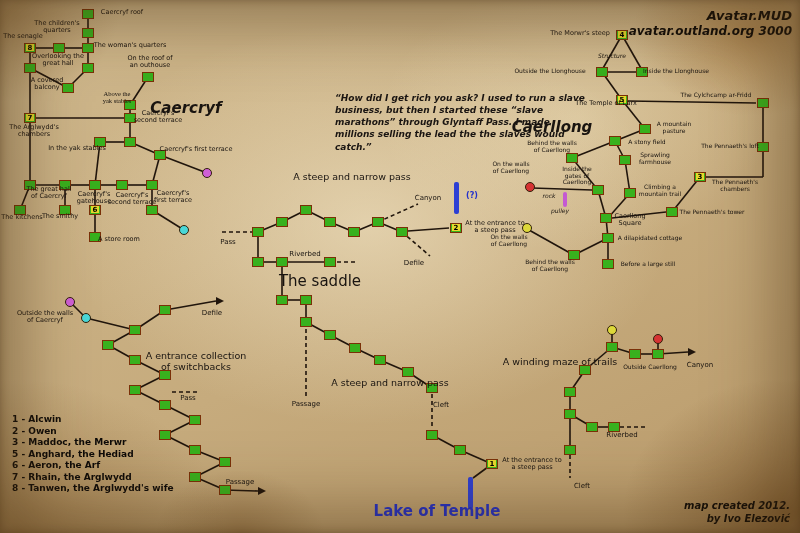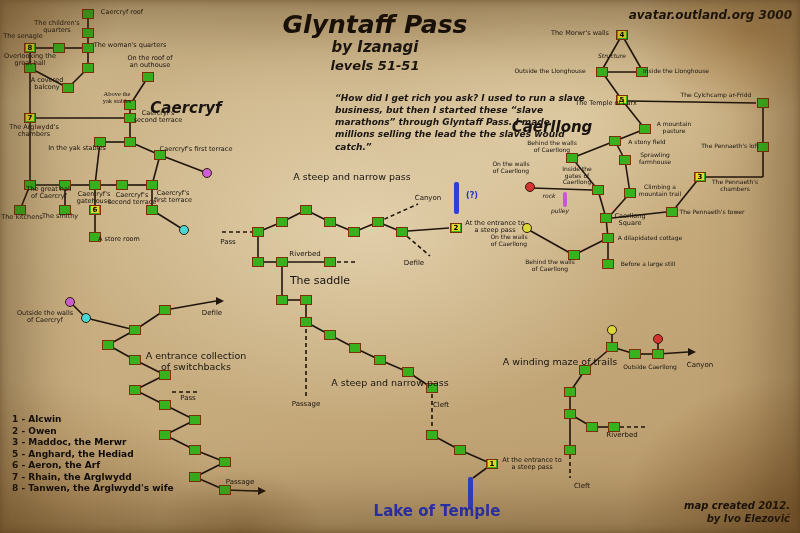--- a/index.html
+++ b/index.html
@@ -158,27 +158,23 @@
       <line x1="598" y1="190" x2="606" y2="218" class="edge" stroke="#20150c"></line>
       <line x1="606" y1="218" x2="608" y2="238" class="edge" stroke="#20150c"></line>
       <line x1="608" y1="238" x2="608" y2="264" class="edge" stroke="#20150c"></line>
       <line x1="608" y1="238" x2="574" y2="255" class="edge" stroke="#20150c"></line>
       <line x1="529" y1="230" x2="570" y2="253" class="edge" stroke="#20150c"></line>
       <polygon points="216,297 216,305 224,301" class="arrow"></polygon>
       <polygon points="258,487 258,495 266,491" class="arrow"></polygon>
       <polygon points="688,348 688,356 696,352" class="arrow"></polygon>
     </svg>
 
-  <div class="title-block">
-    <div class="title-main">Glyntaff Pass</div>
-    <div class="title-by">by Izanagi</div>
-    <div class="title-levels">levels 51-51</div>
-  </div>
 
   <div class="brand">
+    <div class="l1">Avatar.MUD</div>
     <div class="l2">avatar.outland.org 3000</div>
   </div>
 
   <div class="quote">“How did I get rich you ask? I used to run a slave business, but then I started these “slave marathons” through Glyntaff Pass. I made millions selling the lead the the slaves would catch.”</div>
 
   <div class="legend" id="legend">
       <div class="legend-line">1 - Alcwin</div>
       <div class="legend-line">2 - Owen</div>
       <div class="legend-line">3 - Maddoc, the Merwr</div>
       <div class="legend-line">5 - Anghard, the Hediad</div>
@@ -303,21 +299,21 @@
     <div class="marker" style="left: 81px; top: 313px; background: rgb(73, 216, 216);"></div>
     <div class="marker" style="left: 525px; top: 182px; background: rgb(214, 51, 51);"></div>
     <div class="marker" style="left: 522px; top: 223px; background: rgb(221, 216, 58);"></div>
     <div class="marker" style="left: 607px; top: 325px; background: rgb(221, 216, 58);"></div>
     <div class="marker" style="left: 653px; top: 334px; background: rgb(214, 51, 51);"></div>
     <div class="mlabel" style="left: 122px; top: 13px;">Caercryf roof</div>
     <div class="mlabel" style="left: 57px; top: 27px;">The children's
 quarters</div>
     <div class="mlabel" style="left: 23px; top: 37px;">The senagle</div>
     <div class="mlabel" style="left: 130px; top: 46px;">The woman's quarters</div>
-    <div class="mlabel" style="left: 30px; top: 60px;">Overlooking the
+    <div class="mlabel" style="left: 58px; top: 60px;">Overlooking the
 great hall</div>
     <div class="mlabel" style="left: 150px; top: 62px;">On the roof of
 an outhouse</div>
     <div class="mlabel" style="left: 47px; top: 84px;">A covered
 balcony</div>
     <div class="mlabel" style="left: 117px; top: 97px; font-family: Liberation Serif, serif;">Above the
 yak stables</div>
     <div class="mlabel" style="left: 186px; top: 108px; font-size: 15px; font-weight: 700; font-style: italic;">Caercryf</div>
     <div class="mlabel" style="left: 34px; top: 131px;">The Arglwydd's
 chambers</div>
@@ -339,38 +335,38 @@
     <div class="mlabel" style="left: 45px; top: 317px;">Outside the walls
 of Caercryf</div>
     <div class="mlabel" style="left: 352px; top: 177px; font-size: 9.5px;">A steep and narrow pass</div>
     <div class="mlabel" style="left: 428px; top: 199px; font-size: 7px;">Canyon</div>
     <div class="mlabel" style="left: 472px; top: 196px; font-size: 8px; font-weight: 700; color: rgb(34, 48, 204);">(?)</div>
     <div class="mlabel" style="left: 495px; top: 227px;">At the entrance to
 a steep pass</div>
     <div class="mlabel" style="left: 228px; top: 243px; font-size: 7px;">Pass</div>
     <div class="mlabel" style="left: 305px; top: 255px; font-size: 7px;">Riverbed</div>
     <div class="mlabel" style="left: 414px; top: 264px; font-size: 7px;">Defile</div>
-    <div class="mlabel" style="left: 320px; top: 281px; font-size: 11px;">The saddle</div>
+    <div class="mlabel" style="left: 320px; top: 281px; font-size: 15px;">The saddle</div>
     <div class="mlabel" style="left: 212px; top: 314px; font-size: 7px;">Defile</div>
     <div class="mlabel" style="left: 196px; top: 362px; font-size: 9.5px;">A entrance collection
 of switchbacks</div>
     <div class="mlabel" style="left: 188px; top: 399px; font-size: 7px;">Pass</div>
     <div class="mlabel" style="left: 306px; top: 405px; font-size: 7px;">Passage</div>
     <div class="mlabel" style="left: 390px; top: 383px; font-size: 9.5px;">A steep and narrow pass</div>
     <div class="mlabel" style="left: 441px; top: 406px; font-size: 7px;">Cleft</div>
     <div class="mlabel" style="left: 532px; top: 464px;">At the entrance to
 a steep pass</div>
     <div class="mlabel" style="left: 240px; top: 483px; font-size: 7px;">Passage</div>
     <div class="mlabel" style="left: 437px; top: 511px; font-size: 15px; font-weight: 700; color: rgb(34, 48, 204);">Lake of Temple</div>
     <div class="mlabel" style="left: 582px; top: 487px; font-size: 7px;">Cleft</div>
     <div class="mlabel" style="left: 622px; top: 436px; font-size: 7px;">Riverbed</div>
     <div class="mlabel" style="left: 560px; top: 362px; font-size: 9.5px;">A winding maze of trails</div>
     <div class="mlabel" style="left: 650px; top: 367px; font-size: 6px;">Outside Caerllong</div>
     <div class="mlabel" style="left: 700px; top: 366px; font-size: 7px;">Canyon</div>
-    <div class="mlabel" style="left: 580px; top: 34px;">The Morwr's walls</div>
+    <div class="mlabel" style="left: 580px; top: 34px;">The Morwr's steep</div>
     <div class="mlabel" style="left: 550px; top: 71px; font-size: 6px;">Outside the Llonghouse</div>
     <div class="mlabel" style="left: 612px; top: 56px; font-size: 6px; font-style: italic;">Structure</div>
     <div class="mlabel" style="left: 676px; top: 71px; font-size: 6px;">Inside the Llonghouse</div>
     <div class="mlabel" style="left: 578px; top: 104px; margin-left: 28px;">The Temple of Larx</div>
     <div class="mlabel" style="left: 552px; top: 127px; font-size: 15px; font-weight: 700; font-style: italic;">Caerllong</div>
     <div class="mlabel" style="left: 716px; top: 95px; font-size: 6px;">The Cylchcamp ar-Fridd</div>
     <div class="mlabel" style="left: 674px; top: 128px; font-size: 6px;">A mountain
 pasture</div>
     <div class="mlabel" style="left: 647px; top: 142px; font-size: 6px;">A stony field</div>
     <div class="mlabel" style="left: 552px; top: 147px; font-size: 6px;">Behind the walls

